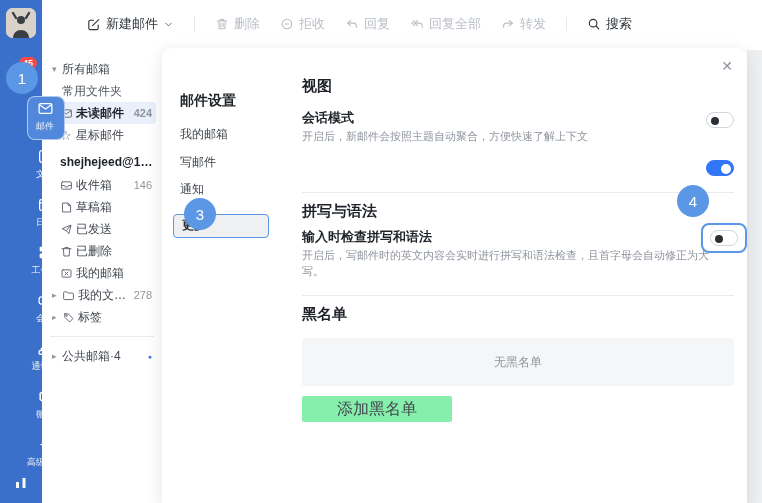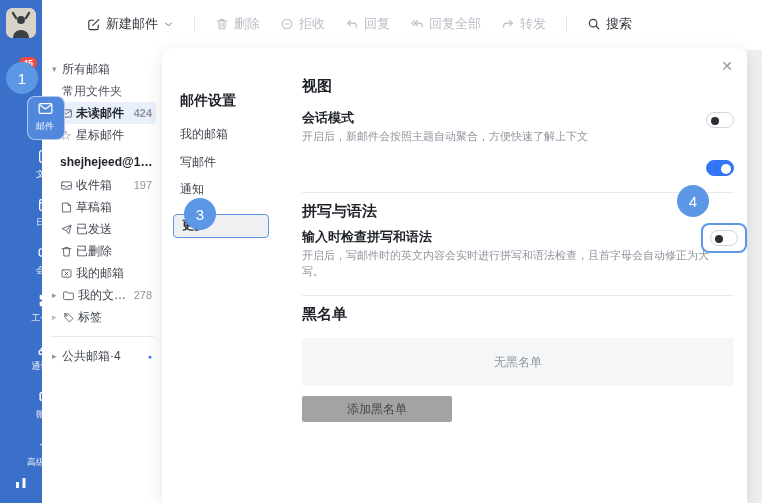--- a/index.html
+++ b/index.html
@@ -99,22 +99,22 @@
   .toggle[data-state="on"] { background:#3276f5; border-color:#3276f5; }
   .toggle[data-state="on"] .knob { left:auto; right:2.5px; top:2.5px;
     width:10px; height:10px; background:#fff; }
   .anno-box { position:absolute; right:-13px; top:-6px; background:#fff;
     border:2px solid #5b97e4; border-radius:8px; padding:5px 7px; }
   .anno-box .toggle { margin-top:0; }
 
   .empty-box { margin-top:14px; height:48px; background:#f5f6f7; border-radius:2px;
     display:flex; align-items:center; justify-content:center;
     font-size:12px; color:#8f959e; }
-  .add-btn { margin-top:10px; width:150px; height:26px; background:#a3a3a3;
-    border:none; border-radius:2px; font-size:12px; color:#41464e;
+  .add-btn { margin-top:10px; width:150px; height:26px; background:#86efac;
+    border:none; border-radius:2px; font-size:16px; color:#41464e;
     font-family:inherit; cursor:pointer; }
 
   
   .anno-circle { position:absolute; width:32px; height:32px; border-radius:50%;
     background:#5b97e4; color:#fff; font-size:15px; display:flex;
     align-items:center; justify-content:center; z-index:30; }
   #anno-1 { left:6px; top:62px; }
   #anno-3 { left:184px; top:198px; }
   #anno-4 { left:677px; top:185px; }
 
@@ -158,41 +158,41 @@
         <span class="ricon">
           <svg width="17" height="17" viewBox="0 0 16 16" fill="none" stroke="#fff" stroke-width="1.2" stroke-linecap="round">
               <rect x="2.5" y="3.5" width="11" height="10" rx="1.5"></rect>
               <path d="M2.5 6.5h11M5.5 2.5v2M10.5 2.5v2M5.5 9.5h1M9.5 9.5h1"></path>
             </svg>
         </span>
         <span class="rlabel">日程</span>
       </div>
       <div class="rail-item">
         <span class="ricon">
-          <svg width="17" height="17" viewBox="0 0 16 16" fill="none" stroke="#fff" stroke-width="1.2" stroke-linejoin="round">
-              <rect x="2" y="4.5" width="8.5" height="7" rx="2"></rect>
-              <path d="M10.5 7.5 14 5.5v5l-3.5-2z"></path>
-            </svg>
-        </span>
-        <span class="rlabel">会议</span>
-      </div>
-      <div class="rail-item">
-        <span class="ricon">
           <svg width="17" height="17" viewBox="0 0 16 16" fill="#fff">
               <rect x="2.5" y="2.5" width="4.6" height="4.6" rx="1"></rect>
               <rect x="8.9" y="2.5" width="4.6" height="4.6" rx="1"></rect>
               <rect x="2.5" y="8.9" width="4.6" height="4.6" rx="1"></rect>
               <rect x="8.9" y="8.9" width="4.6" height="4.6" rx="1"></rect>
             </svg>
         </span>
         <span class="rlabel">工作台</span>
       </div>
       <div class="rail-item">
         <span class="ricon">
           <svg width="17" height="17" viewBox="0 0 16 16" fill="none" stroke="#fff" stroke-width="1.2" stroke-linejoin="round">
+              <rect x="2" y="4.5" width="8.5" height="7" rx="2"></rect>
+              <path d="M10.5 7.5 14 5.5v5l-3.5-2z"></path>
+            </svg>
+        </span>
+        <span class="rlabel">会议</span>
+      </div>
+      <div class="rail-item">
+        <span class="ricon">
+          <svg width="17" height="17" viewBox="0 0 16 16" fill="none" stroke="#fff" stroke-width="1.2" stroke-linejoin="round">
               <rect x="6" y="2.5" width="4" height="3.4" rx="0.8"></rect>
               <rect x="2" y="10" width="4" height="3.4" rx="0.8"></rect>
               <rect x="10" y="10" width="4" height="3.4" rx="0.8"></rect>
               <path d="M8 6v2M4 10V8h8v2"></path>
             </svg>
         </span>
         <span class="rlabel">通讯录</span>
       </div>
       <div class="rail-item">
         <span class="ricon">
@@ -298,21 +298,21 @@
     </div>
     <div class="sb-account">shejhejeed@123.zr...</div>
     <div class="sb-row lvl">
       <span class="sicon">
         <svg width="13" height="13" viewBox="0 0 16 16" fill="none" stroke="#646a73" stroke-width="1.2" stroke-linecap="round" stroke-linejoin="round">
             <rect x="2" y="3.5" width="12" height="9" rx="1.2"></rect>
             <path d="M2 8h3.5l1 1.8h3L10.5 8H14"></path>
           </svg>
       </span>
       <span class="slabel">收件箱</span>
-      <span class="scount">197</span>
+      <span class="scount">146</span>
     </div>
     <div class="sb-row lvl">
       <span class="sicon">
         <svg width="13" height="13" viewBox="0 0 16 16" fill="none" stroke="#646a73" stroke-width="1.2" stroke-linejoin="round">
             <path d="M3 2.5h7l3 3v8H3z"></path>
             <path d="M10 2.5v3h3"></path>
           </svg>
       </span>
       <span class="slabel">草稿箱</span>
     </div>

